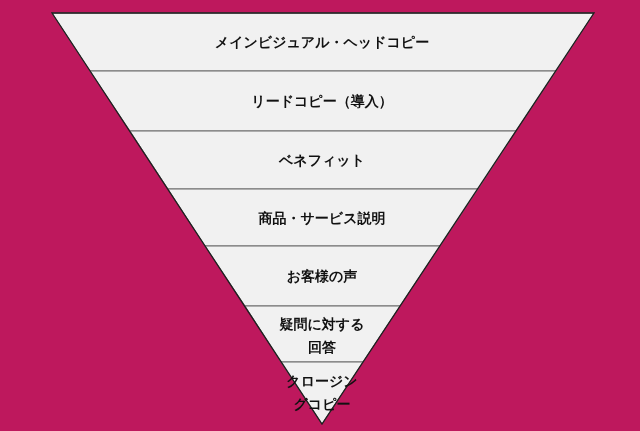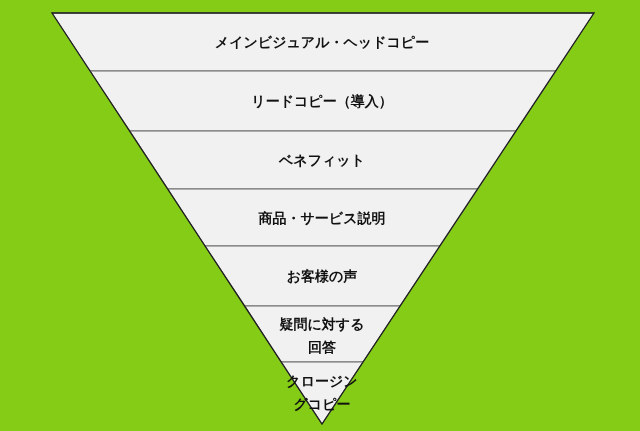--- a/index.html
+++ b/index.html
@@ -7,21 +7,21 @@
     padding: 0;
     background: #ffffff;
     width: 640px;
     height: 431px;
     overflow: hidden;
   }
   .stage {
     position: relative;
     width: 640px;
     height: 431px;
-    background: #84cc16;
+    background: #be185d;
   }
   svg { display: block; }
   .band {
     fill: #f1f1f1;
     stroke: #6a6a6a;
     stroke-width: 1;
   }
   .outline {
     fill: none;
     stroke: #1f1f1f;

